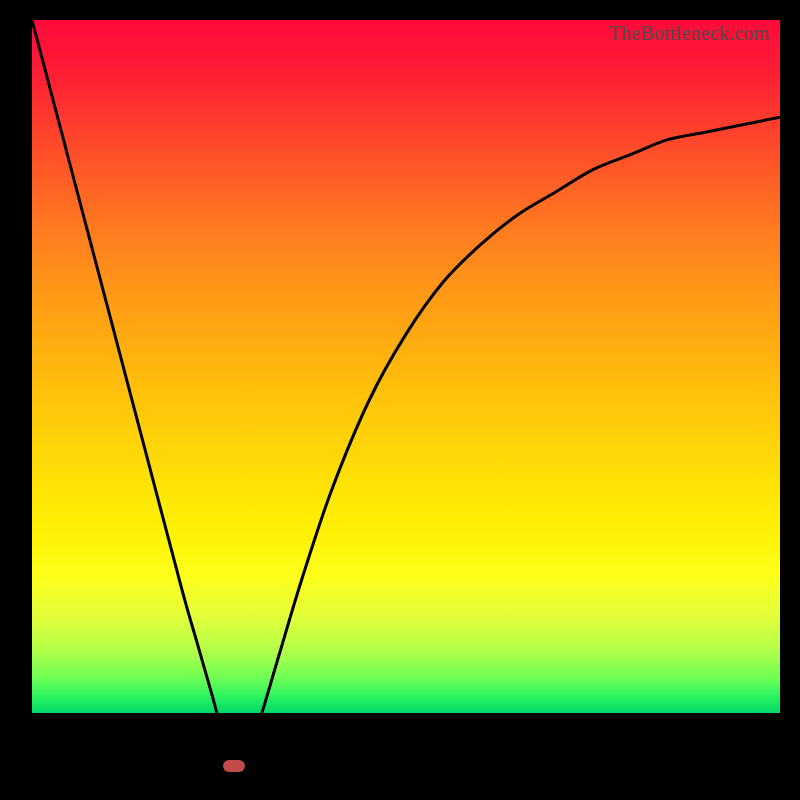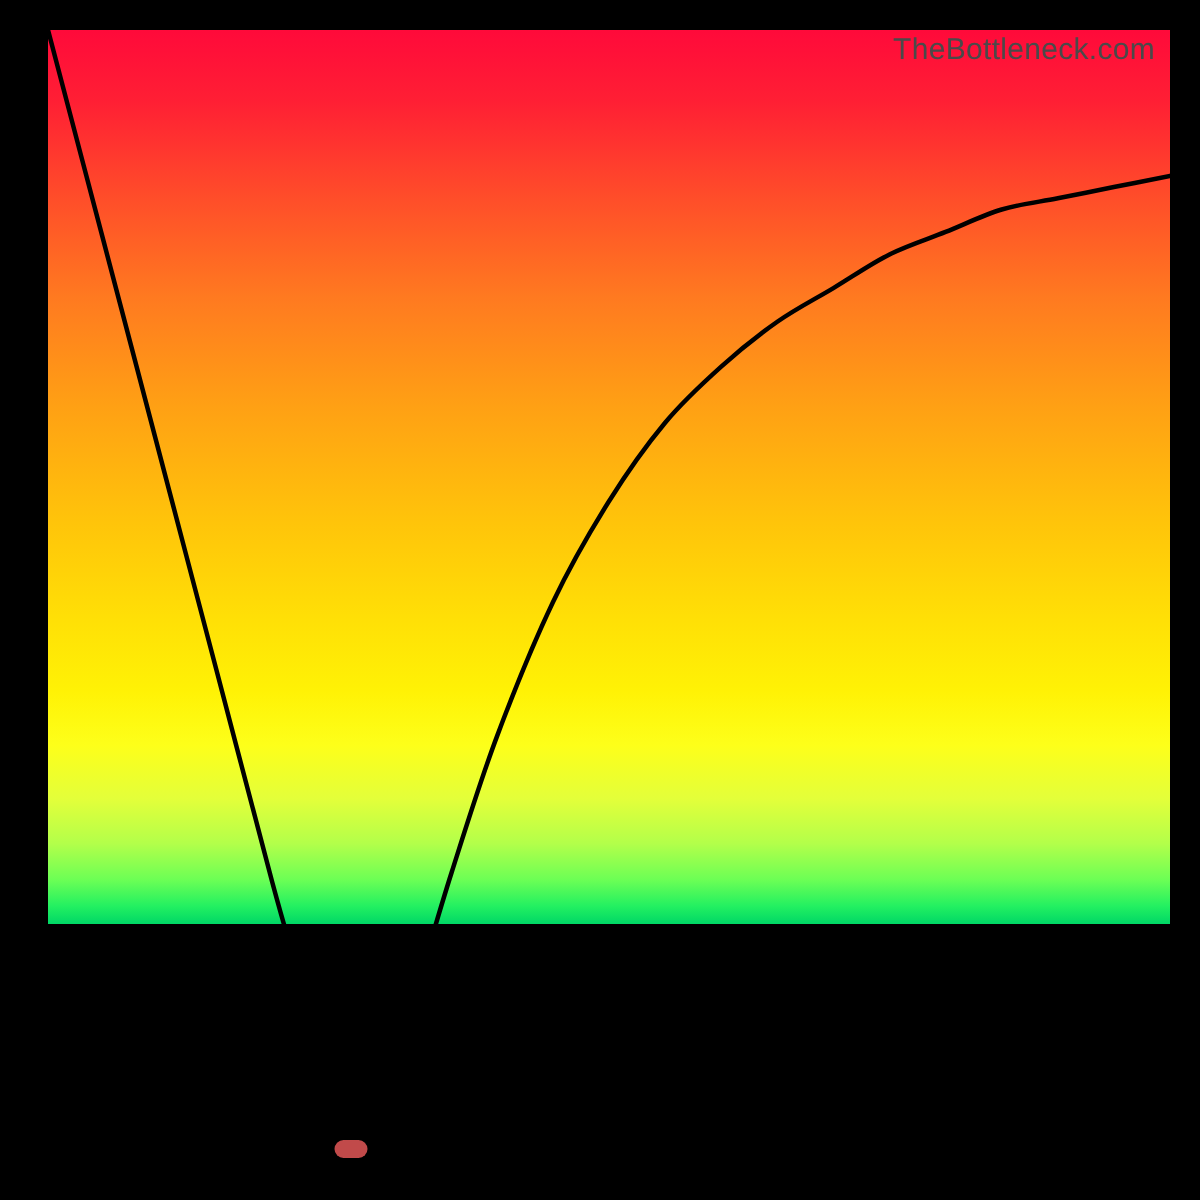--- a/index.html
+++ b/index.html
@@ -15,37 +15,38 @@
     position: relative;
     width: 800px;
     height: 800px;
     background: #000;
   }
   .plot {
     position: absolute;
     left: 32px;
     top: 20px;
     width: 748px;
-    height: 596px;
+    height: 693px;
     background: linear-gradient(to bottom,
       #ff0a3a 0%,
       #ff1f34 8%,
       #ff4a2a 18%,
       #ff7a20 30%,
       #ffa014 42%,
       #ffc40a 55%,
       #ffe006 66%,
       #fff205 74%,
       #fdff1a 80%,
       #e3ff3a 86%,
       #b3ff4a 91%,
       #6dff55 95%,
       #23f061 98%,
       #00d766 100%
     );
+    font-family: Liberation Serif, serif;
   }
   .watermark {
     position: absolute;
     top: 2px;
     right: 10px;
     color: #4a4a4a;
     font-size: 20px;
     letter-spacing: 0.2px;
     font-weight: 500;
     user-select: none;

